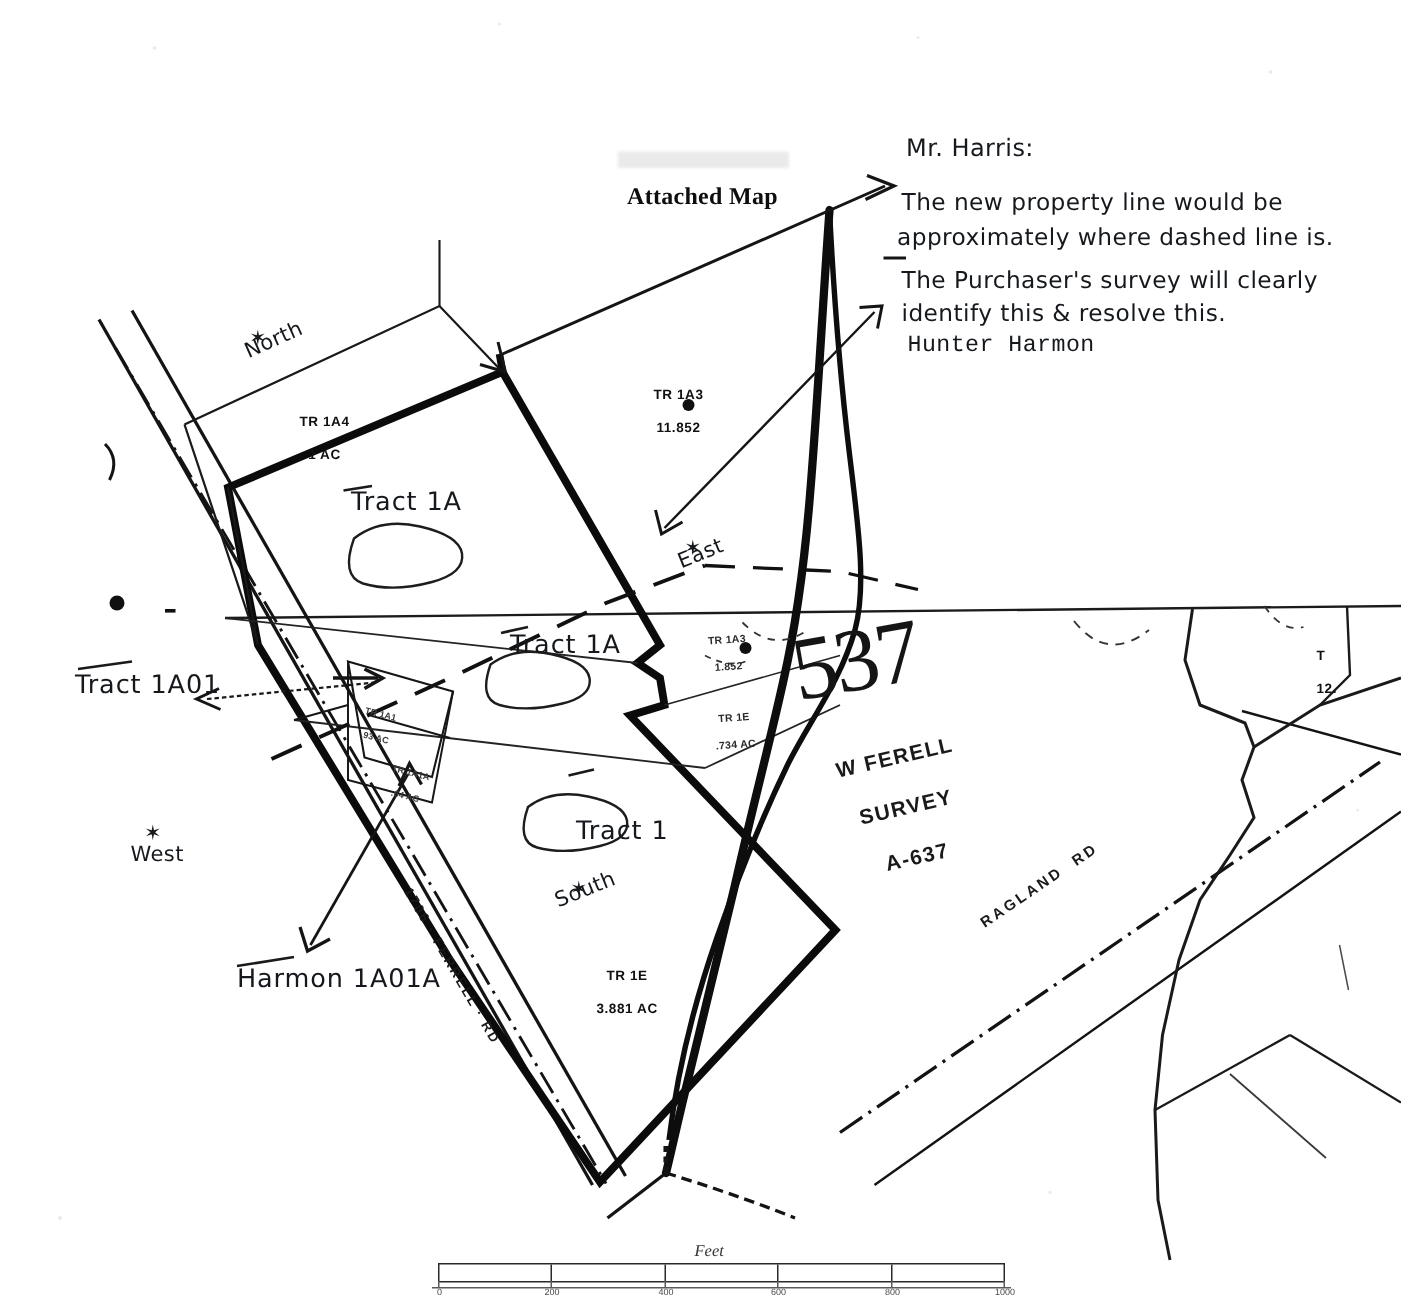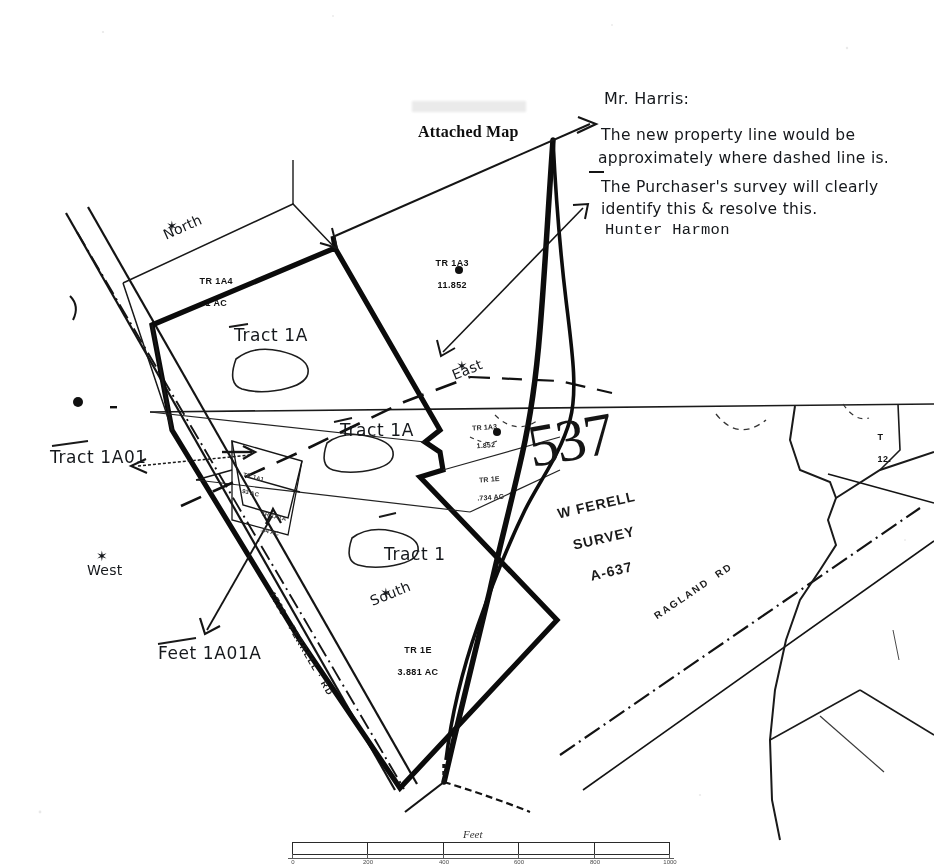--- a/index.html
+++ b/index.html
@@ -292,21 +292,21 @@
   </div>
 
   <div class="hand tract" style="left:234px; top:325px;">Tract 1A</div>
 
   <div class="hand tract" style="left:340px; top:420px;">Tract 1A</div>
 
   <div class="hand tract" style="left:384px; top:515px;margin-top:29px;">Tract 1</div>
 
   <div class="hand tract" style="left:50px; top:447px;">Tract 1A01</div>
 
-  <div class="hand tract" style="left:158px; top:643px;">Feet 1A01A</div>
+  <div class="hand tract" style="left:158px; top:643px;">Harmon 1A01A</div>
 
   <div>
     <div class="hand compass" style="left:166px; top:216px;">✶</div>
     <div class="hand compass" style="left:160px; top:226px; transform:rotate(-24deg); transform-origin:left top;">North</div>
   </div>
 
   <div>
     <div class="hand compass" style="left:456px; top:356px;">✶</div>
     <div class="hand compass" style="left:449px; top:366px; transform:rotate(-22deg); transform-origin:left top;">East</div>
   </div>

